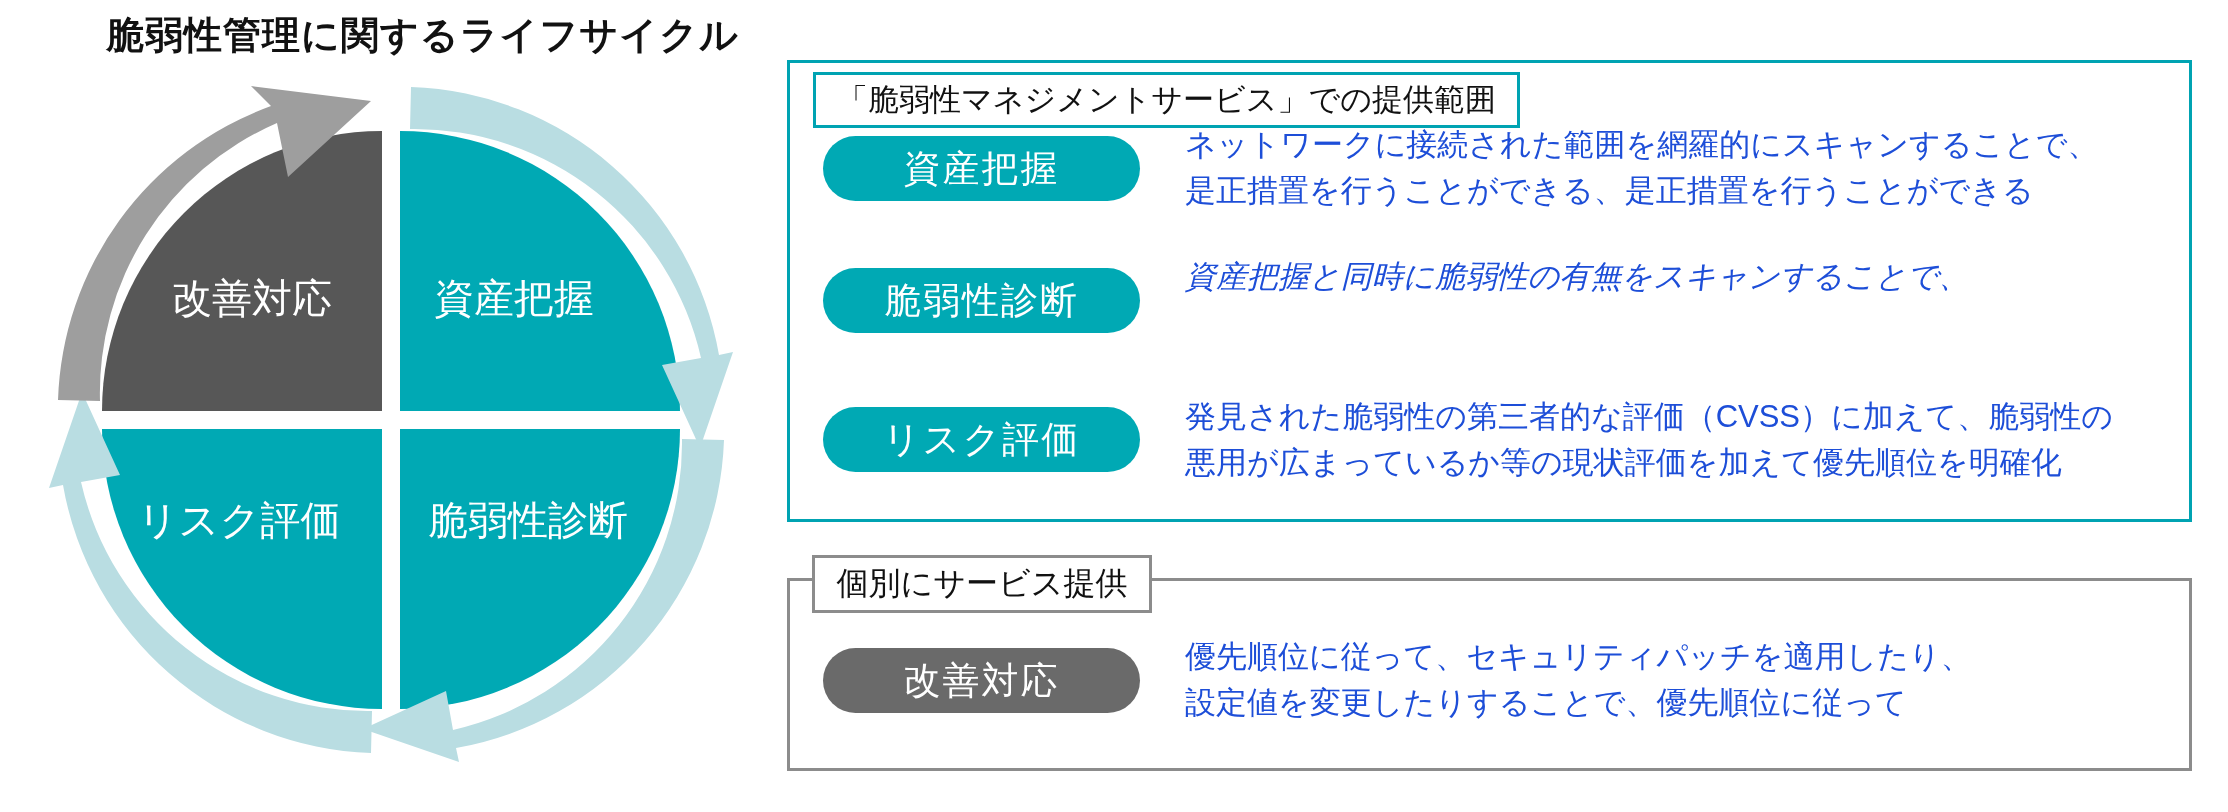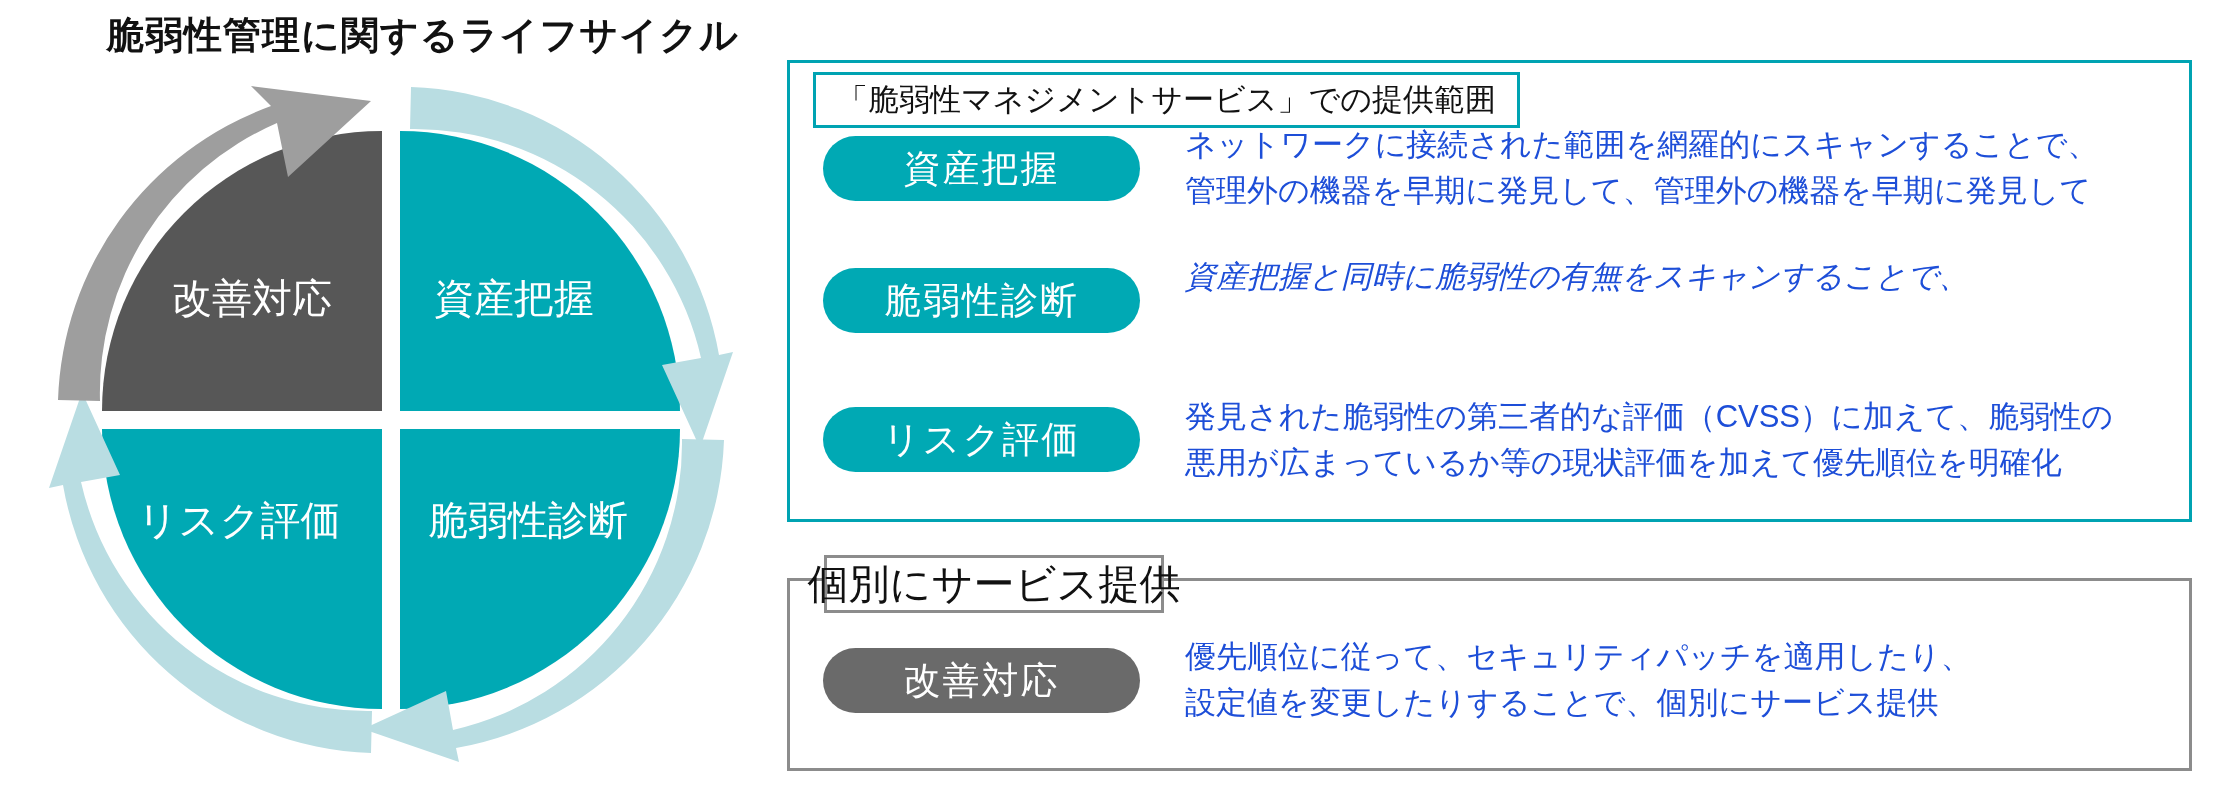--- a/index.html
+++ b/index.html
@@ -18,21 +18,21 @@
   .quad-band-gray{fill:#9E9E9E;}
   .quad-label{font-size:40px;fill:#ffffff;font-family:"Liberation Sans",sans-serif;}
   .panel{position:absolute;box-sizing:border-box;background:transparent;}
   .panel.teal{left:787px;top:60px;width:1405px;height:462px;border:3px solid #00A3B2;}
   .panel.gray{left:787px;top:578px;width:1405px;height:193px;border:3px solid #8C8C8C;}
   .panel-label{
     position:absolute;box-sizing:border-box;background:#ffffff;z-index:2;
     display:flex;align-items:center;justify-content:center;color:#111;white-space:nowrap;
   }
   .panel-label.teal{left:813px;top:32px;width:707px;height:56px;border:3px solid #00A3B2;font-size:31px;margin-top:40px;}
-  .panel-label.gray{left:812px;top:555px;width:340px;height:58px;border:3px solid #8C8C8C;font-size:41px;margin-left:12px;}
+  .panel-label.gray{left:812px;top:555px;width:340px;height:58px;border:3px solid #8C8C8C;font-size:32px;}
   .pill{
     position:absolute;left:823px;width:317px;height:65px;border-radius:33px;
     display:flex;align-items:center;justify-content:center;
     color:#fff;font-size:37px;letter-spacing:2px;white-space:nowrap;z-index:3;
   }
   .pill.teal{background:#00A9B4;}
   .pill.gray{background:#6A6A6A;}
   .pill.r1{top:136px;} .pill.r2{top:268px;} .pill.r3{top:407px;} .pill.r4{top:648px;}
   .desc{
     position:absolute;left:1185px;width:1000px;font-size:31px;line-height:46px;
@@ -71,36 +71,36 @@
     <text class="quad-label" x="489" y="454" text-anchor="middle" dominant-baseline="central">脆弱性診断</text>
     <text class="quad-label" x="200" y="454" text-anchor="middle" dominant-baseline="central">リスク評価</text>
   </svg>
 
   <div class="panel teal"></div>
   <div class="panel-label teal">「脆弱性マネジメントサービス」での提供範囲</div>
 
   <div class="pill teal r1">資産把握</div>
   <div class="desc r1">
     <div>ネットワークに接続された範囲を網羅的にスキャンすることで、</div>
-    <div>管理外の機器を早期に発見して、管理外の機器を早期に発見して</div>
+    <div>是正措置を行うことができる、是正措置を行うことができる</div>
   </div>
 
   <div class="pill teal r2">脆弱性診断</div>
   <div class="desc r2">
     <div>資産把握と同時に脆弱性の有無をスキャンすることで、</div>
   </div>
 
   <div class="pill teal r3">リスク評価</div>
   <div class="desc r3">
     <div>発見された脆弱性の第三者的な評価（CVSS）に加えて、脆弱性の</div>
     <div>悪用が広まっているか等の現状評価を加えて優先順位を明確化</div>
   </div>
 
   <div class="panel gray"></div>
   <div class="panel-label gray">個別にサービス提供</div>
 
   <div class="pill gray r4">改善対応</div>
   <div class="desc r4">
     <div>優先順位に従って、セキュリティパッチを適用したり、</div>
-    <div>設定値を変更したりすることで、個別にサービス提供</div>
+    <div>設定値を変更したりすることで、優先順位に従って</div>
   </div>
 
 </div>
 
 </body></html>

